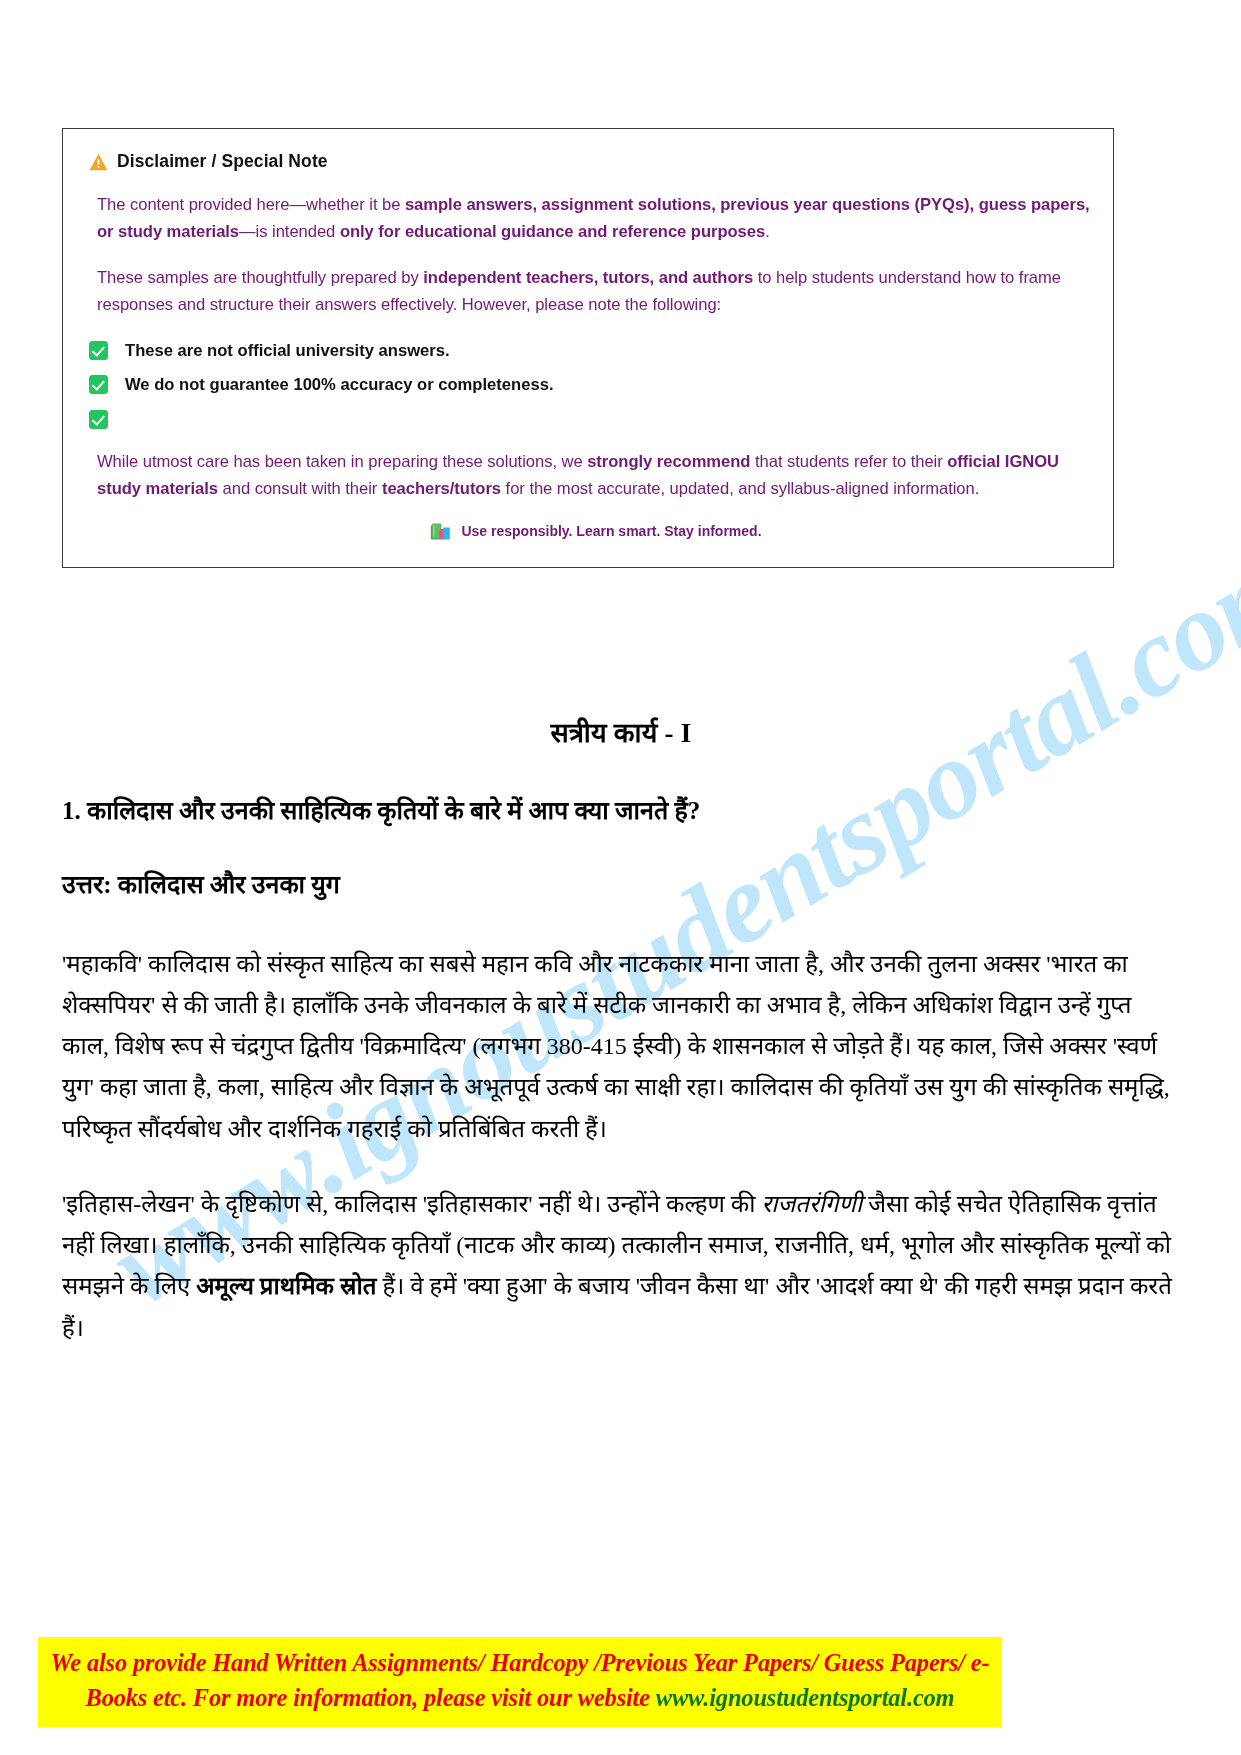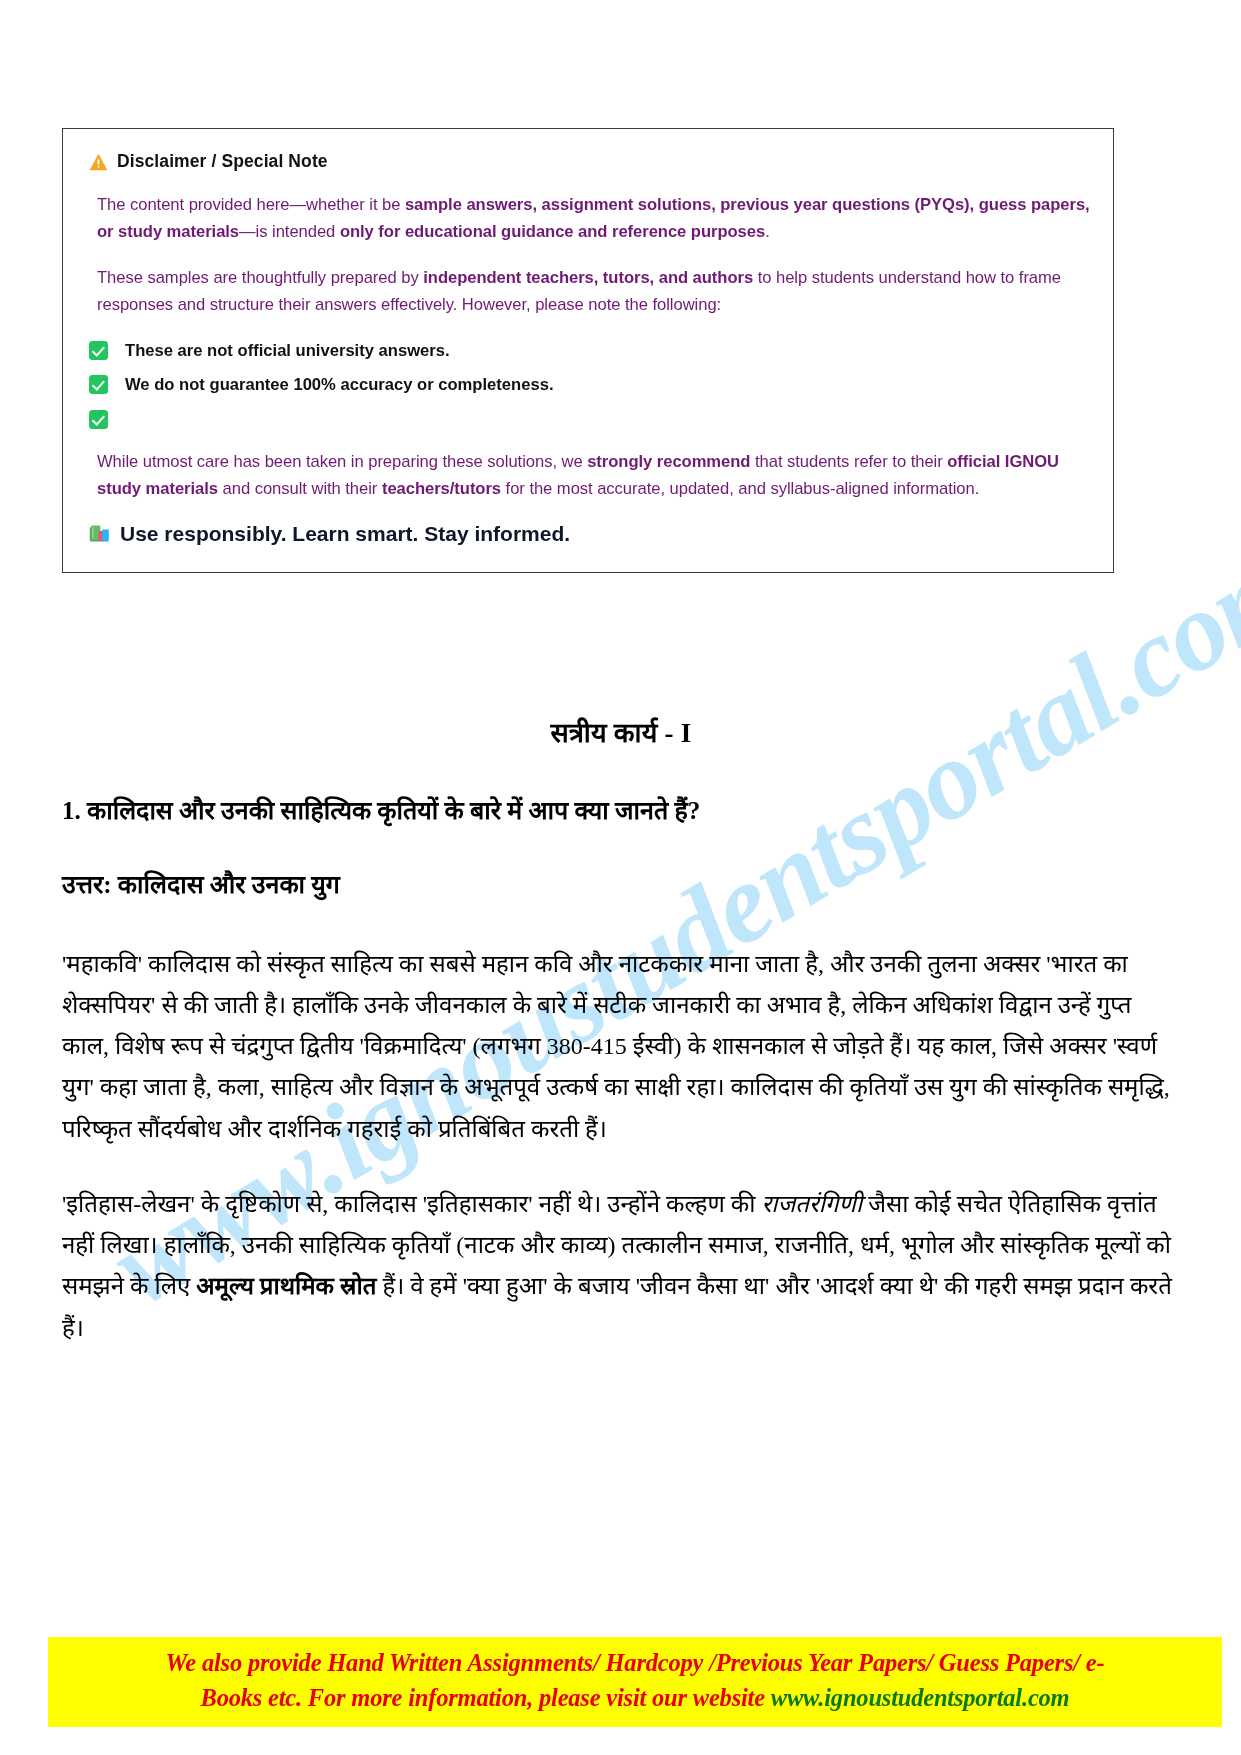--- a/index.html
+++ b/index.html
@@ -119,23 +119,24 @@
     height: 9.5px;
     border: solid #ffffff;
     border-width: 0 2.1px 2.1px 0;
     transform: rotate(42deg);
   }
 
   .final-line {
     display: flex;
     align-items: center;
     gap: 10px;
-    font-size: 21px;
-    font-weight: 700;
-    color: #0f172a;
+    font-size: 14px;
+    font-weight: 700;
+    color: #701a75;
+    justify-content: center;
   }
   .books-icon {
     flex: none;
     width: 21px;
     height: 19px;
     position: relative;
   }
   .books-icon svg { display: block; }
 
   
@@ -172,23 +173,23 @@
     line-height: 1.72;
     margin: 0 0 34px 0;
     text-align: left;
   }
   .body-para b { font-weight: 700; }
   .body-para i { font-style: italic; }
 
   
   .promo {
     position: absolute;
-    left: 48px;
+    left: 38px;
     bottom: 28px;
-    width: 1174px;
+    width: 964px;
     background: #ffff00;
     padding: 9px 12px 11px 12px;
     box-sizing: border-box;
     text-align: center;
     z-index: 3;
   }
   .promo-line {
     font-family: "Liberation Serif", "DejaVu Serif", serif;
     font-style: italic;
     font-weight: 700;

